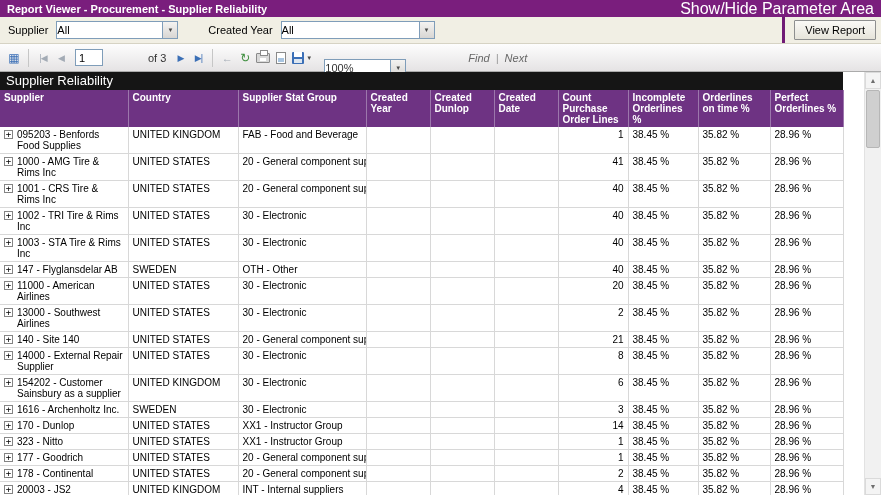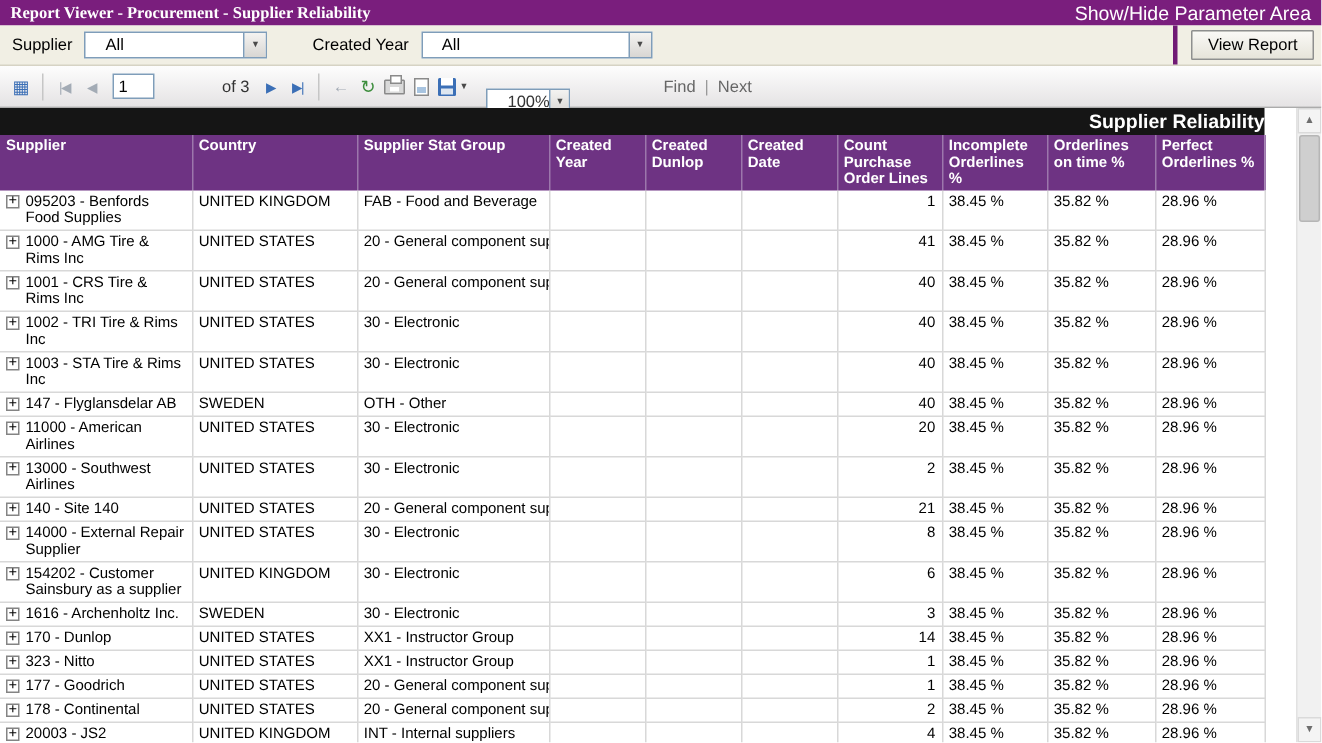--- a/index.html
+++ b/index.html
@@ -9,38 +9,38 @@
     font-family:"Liberation Sans", sans-serif;
     background:#fff; display:flex; flex-direction:column;
   }
   
   .titlebar {
     height:17px; flex:0 0 17px;
     background:var(--titlebar_bg,#7A1E7D);
     color:#fff; display:flex; align-items:center; justify-content:space-between;
     padding:0 7px; font-size:11px;
   }
-  .titlebar .tb-title { font-weight:bold;font-family:Liberation Serif, serif; }
-  .titlebar .tb-toggle { font-size:13px; cursor:pointer; }
+  .titlebar .tb-title { font-weight:bold; }
+  .titlebar .tb-toggle { font-size:16px; cursor:pointer; }
   
   .params {
     height:27px; flex:0 0 27px; background:#F1EFE4;
     border-bottom:1px solid #D6D3C4;
     display:flex; align-items:center; font-size:11px; position:relative; color:#000;
   }
   .param-label { margin-left:8px; margin-right:8px; white-space:nowrap; }
   .param-label.second { margin-left:30px; }
   .combo {
     height:18px; background:#fff; border:1px solid #7F9DB9;
     display:flex; align-items:center; justify-content:space-between;
-    padding-left:13px; font-size:11px; cursor:default;
+    padding-left:0; font-size:11px; cursor:default;
   }
   .combo-supplier { width:122px; }
   .combo-year { width:154px; }
-  .combo-zoom { width:56px; margin-left:10px;margin-top:21px; }
+  .combo-zoom { width:82px; margin-left:10px;margin-top:21px; }
   .combo .caret {
     width:15px; height:100%; border-left:1px solid #7F9DB9;
     background:linear-gradient(#F4F3F1,#D8D6D3);
     display:flex; align-items:center; justify-content:center;
     font-size:6px; color:#4A4A4A;
   }
   .view-report-wrap {
     position:absolute; right:0; top:0; bottom:0;
     display:flex; align-items:center; padding:0 5px 0 9px;
     border-left:3px solid #701a75;
@@ -77,29 +77,29 @@
   
   .icon-print { width:14px; height:10px; background:#D9D9D9; border:1px solid #8A8A8A; position:relative; border-radius:1px; }
   .icon-print::before { content:""; position:absolute; left:3px; top:-4px; width:6px; height:4px; background:#fff; border:1px solid #8A8A8A; }
   .icon-print::after { content:""; position:absolute; left:3px; bottom:1px; width:6px; height:3px; background:#fff; }
   .icon-page { width:10px; height:12px; background:#fff; border:1px solid #8A8A8A; position:relative; }
   .icon-page::after { content:""; position:absolute; left:1px; right:1px; bottom:1px; height:4px; background:#A8C4E0; }
   .icon-save { width:12px; height:12px; background:#3B6FB6; position:relative; border-radius:1px; }
   .icon-save::before { content:""; position:absolute; left:2px; top:0; width:8px; height:5px; background:#fff; }
   .icon-save::after { content:""; position:absolute; left:2px; bottom:1px; width:8px; height:4px; background:#DDE6F0; }
   .export-caret { font-size:6px; color:#4A4A4A; margin-left:2px; }
-  .find-area { margin-left:62px; color:#666; display:flex; align-items:center; gap:6px; }
+  .find-area { margin-left:62px; color:#666; display:flex; align-items:center; gap:6px;font-style:italic; }
   .find-area .lnk { cursor:pointer; }
   .find-sep { color:#999; }
   
   .report { flex:1 1 auto; position:relative; background:#fff; overflow:hidden; }
   .report-title {
     width:843px; height:18px; line-height:18px;
     background:var(--title_bg,#151515); color:#fff;
-    font-weight:bold; font-size:13px; padding-left:6px;text-align:right;
+    font-weight:normal; font-size:13px; padding-left:6px;
   }
   table.rpt { border-collapse:collapse; table-layout:fixed; width:843px; }
   table.rpt th {
     background:var(--header_bg,#6E3383); color:#fff; text-align:left;
     font-size:10px; font-weight:bold; padding:2px 4px; vertical-align:top;
     border-right:1px solid #9C77AC; height:25px;
   }
   table.rpt td {
     font-size:10px; color:#000; padding:2px 4px; vertical-align:top;
     border-right:1px solid #D8D8D8; border-bottom:1px solid #D8D8D8;

